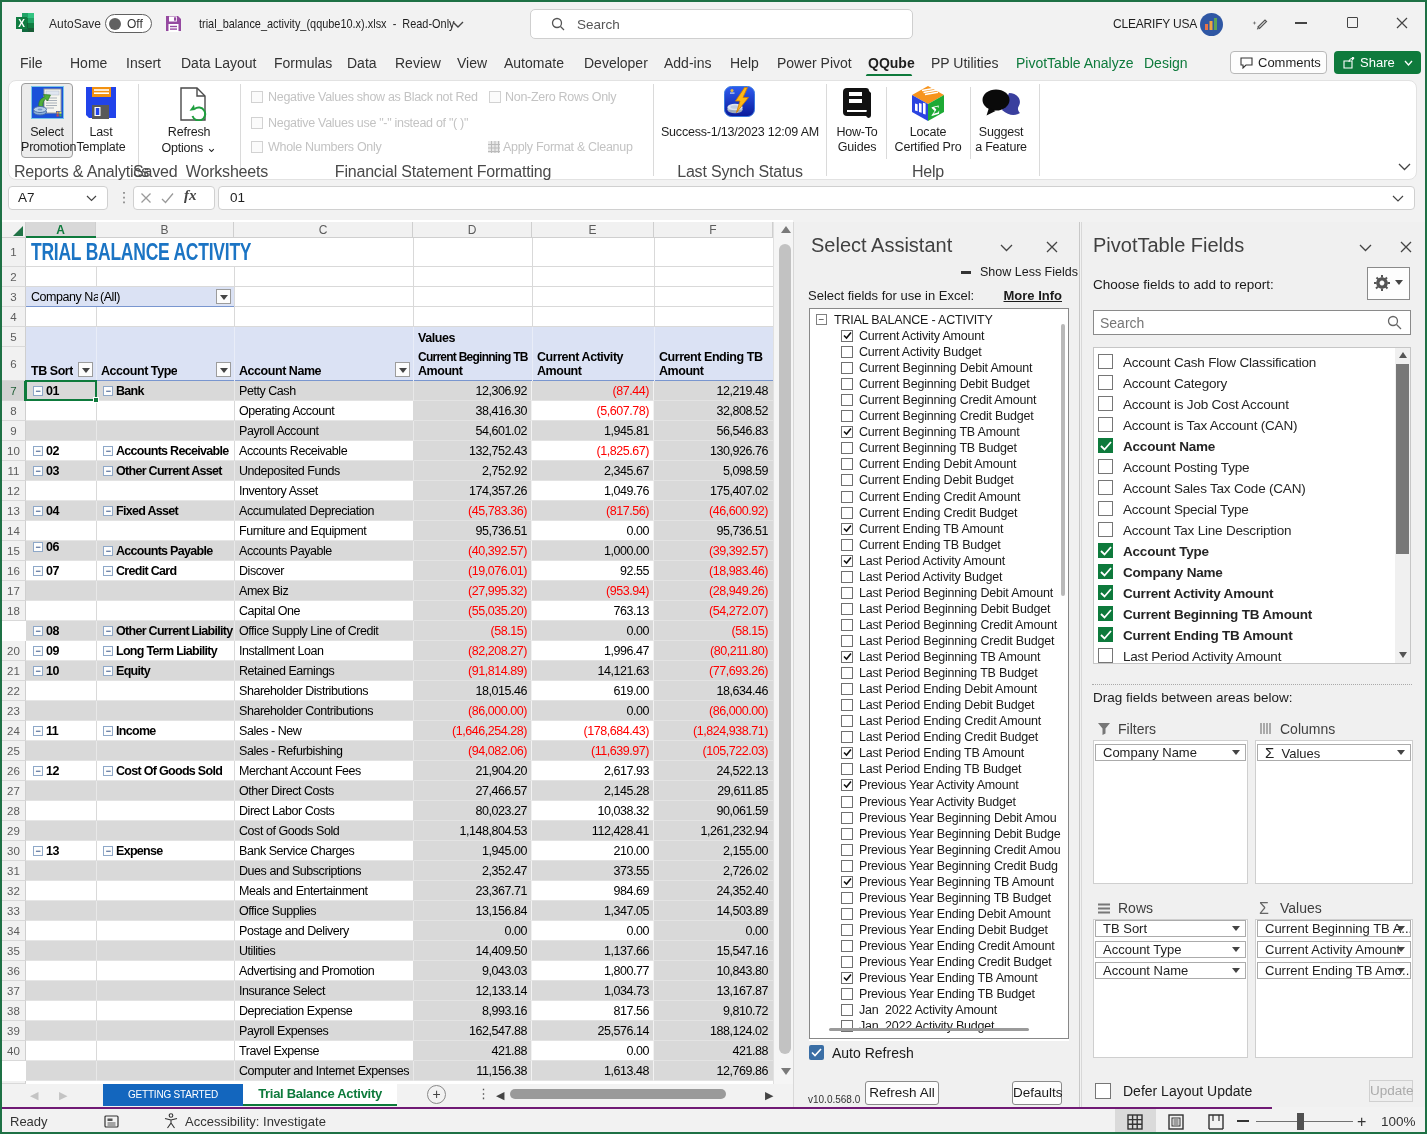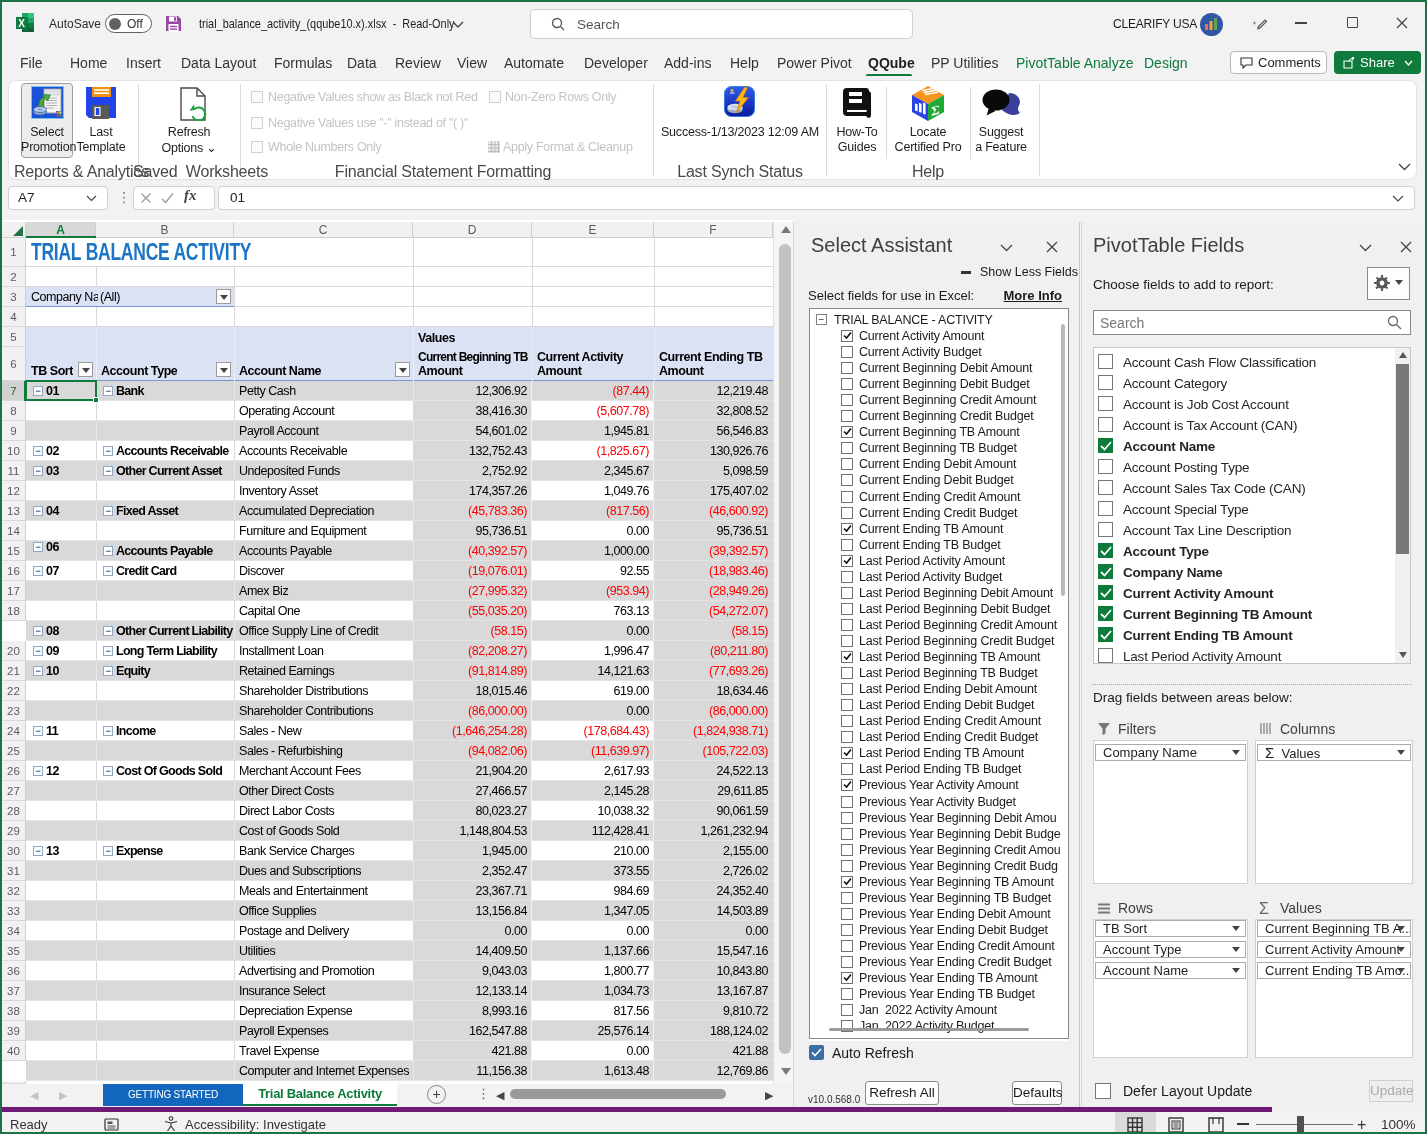--- a/index.html
+++ b/index.html
@@ -42,21 +42,21 @@
 .sacb { position:absolute; width:12px; height:12px; border:1px solid #707070; background:#fff; }
 .ptitem { position:absolute; font-size:13.5px; color:#252525; white-space:nowrap; height:21px; line-height:21px; letter-spacing:-0.2px; }
 .ptcb { position:absolute; top:2px; width:15px; height:15px; border:1px solid #767676; background:#fff; }
 .ptcbon { position:absolute; top:2px; width:15px; height:15px; background:#0e7a3c; border:1px solid #0e7a3c; }
 .chip { position:absolute; height:17px; background:#fff; border:1px solid #ababab; font-size:13px; color:#222; line-height:15px; padding-left:7px; white-space:nowrap; overflow:hidden; padding-right:16px; }
 .chipcaret { position:absolute; right:5px; top:5px; width:0; height:0; border-left:4px solid transparent; border-right:4px solid transparent; border-top:5px solid #444; }
 .qhead { position:absolute; font-size:14px; color:#3f3f3f; }
 .qbox { position:absolute; background:#fff; border:1px solid #cfcfcf; }
 
 #tabsbar { position:absolute; left:2px; top:1084px; width:791px; height:23px; background:#f2f2f2; }
-#statusbar { position:absolute; left:0; top:1107px; width:1272px; height:25px; background:#f2f2f2; border-top:5px solid #701a75; }
+#statusbar { position:absolute; left:0; top:1107px; width:1272px; height:25px; background:#f2f2f2; border-top:2px solid #701a75; }
 .sbtxt { position:absolute; font-size:13px; color:#333; }
 svg { display:block; }
 </style></head>
 <body>
 <div id="win">
 <div id="edgeT"></div>
     <div id="edgeL"></div>
     <div id="edgeR"></div>
     <div id="edgeB"></div>
     <div id="titlebar">

